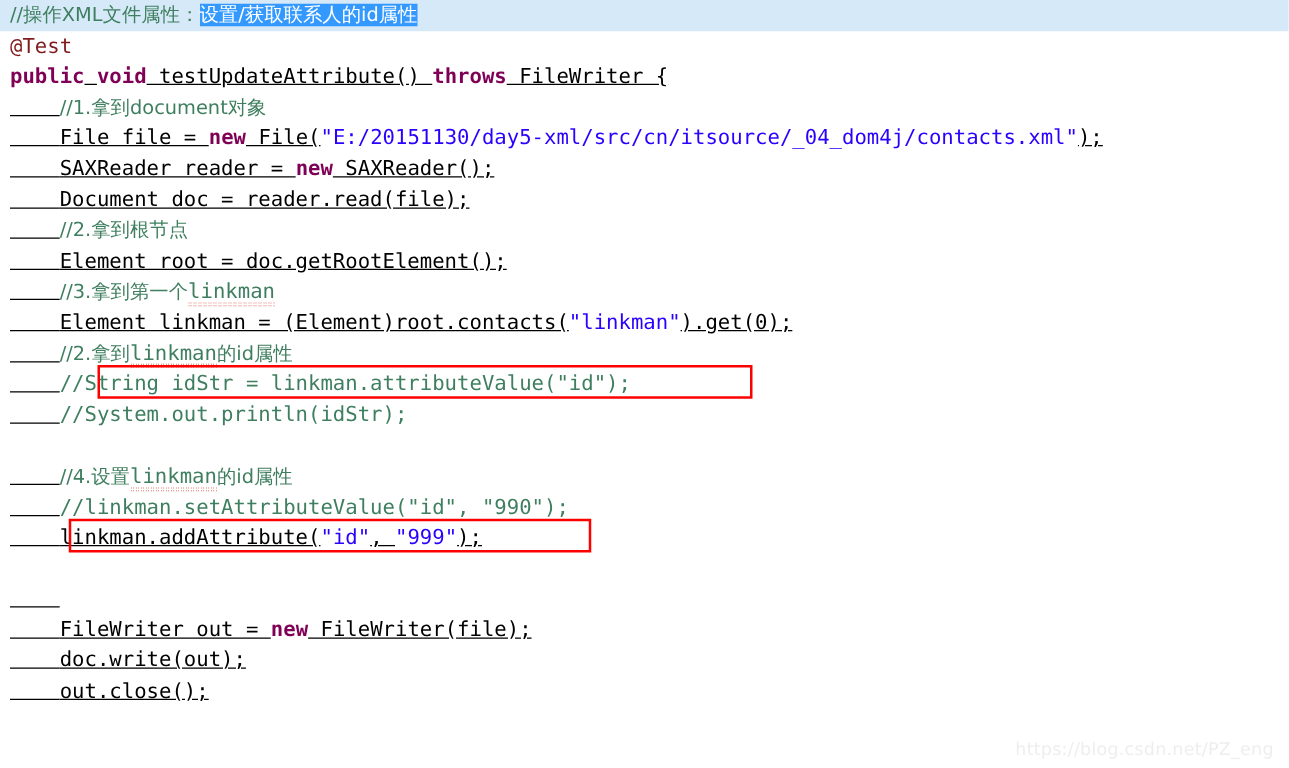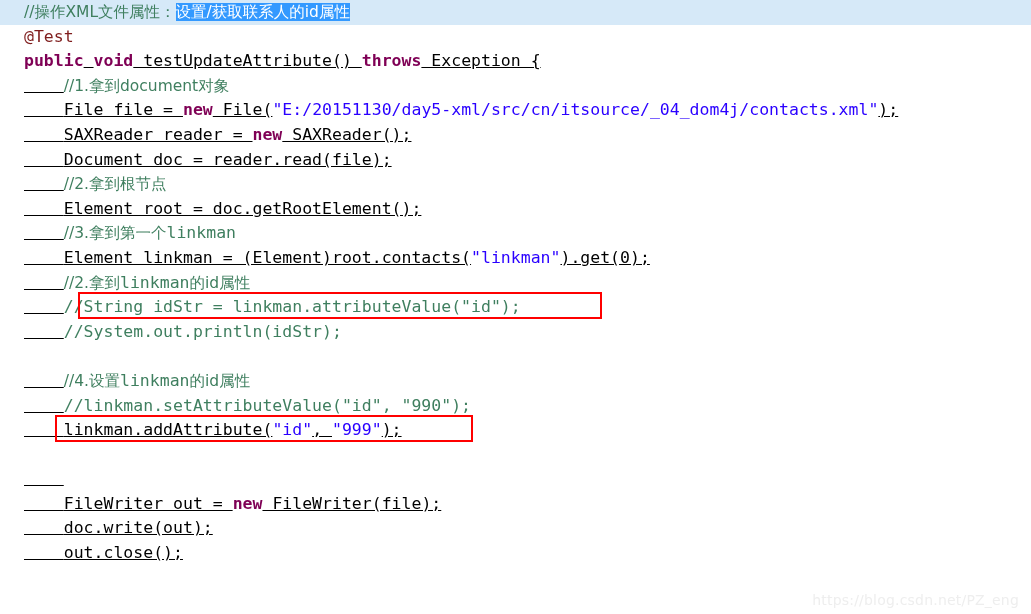--- a/index.html
+++ b/index.html
@@ -30,21 +30,21 @@
 
   .line {
     position: relative;
     height: 24.6px;
     line-height: 24.6px;
     white-space: pre;
     font-size: 16.5px;
     font-family: "DejaVu Sans Mono", "Liberation Mono", monospace;
     color: #000000;
     letter-spacing: 0px;
-    padding-left: 24px;
+    padding-left: 8px;
     box-sizing: border-box;
   }
 
   .line.current {
     background: #d6e9f8;
   }
 
   
   .kw       { color: #7f0055; font-weight: bold; text-align: right; }
   .cmt      { color: #3f7f5f; }
@@ -105,21 +105,21 @@
 <body>
 
 <div id="editor">
 
   <div class="code-area">
 
     <div class="line current"><span class="cmt cjk">//操作XML文件属性：</span><span class="sel cjk">设置/获取联系人的id属性</span></div>
 
     <div class="line"><span class="ann">@Test</span></div>
 
-    <div class="line"><span class="kw">public</span><span class="plain"> </span><span class="kw">void</span><span class="plain"> testUpdateAttribute() </span><span class="kw">throws</span><span class="plain"> Exception {</span></div>
+    <div class="line"><span class="kw">public</span><span class="plain"> </span><span class="kw">void</span><span class="plain"> testUpdateAttribute() </span><span class="kw">throws</span><span class="plain"> FileWriter {</span></div>
 
     <div class="line"><span class="plain">    </span><span class="cmt cjk">//1.拿到document对象</span></div>
 
     <div class="line"><span class="plain">    </span><span class="plain">File file = </span><span class="kw">new</span><span class="plain"> File(</span><span class="str">"E:/20151130/day5-xml/src/cn/itsource/_04_dom4j/contacts.xml"</span><span class="plain">);</span></div>
 
     <div class="line"><span class="plain">    </span><span class="plain">SAXReader reader = </span><span class="kw">new</span><span class="plain"> SAXReader();</span></div>
 
     <div class="line"><span class="plain">    </span><span class="plain">Document doc = reader.read(file);</span></div>
 
     <div class="line"><span class="plain">    </span><span class="cmt cjk">//2.拿到根节点</span></div>

